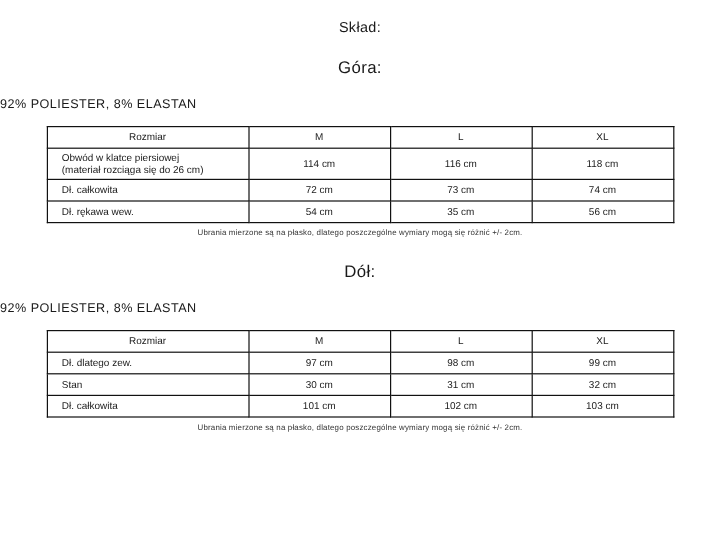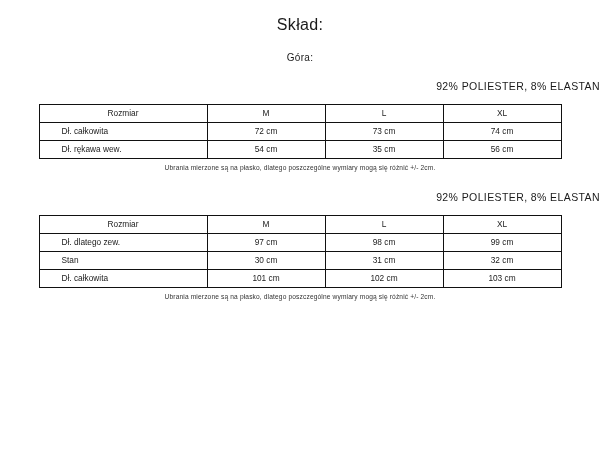--- a/index.html
+++ b/index.html
@@ -16,51 +16,51 @@
   }
   .page {
     position: relative;
     width: 600px;
     height: 464px;
     box-sizing: border-box;
     padding: 0;
   }
   .title-main {
     text-align: center;
-    font-size: 16px;
+    font-size: 12px;
     letter-spacing: 0.3px;
     margin: 16px 0 0 0;
     color: #1a1a1a;
   }
   .section-title {
     text-align: center;
-    font-size: 10px;
+    font-size: 14px;
     letter-spacing: 0.3px;
     margin: 18px 0 0 0;
     color: #1a1a1a;
   }
   .composition {
-    text-align: right;
+    text-align: left;
     font-size: 10.5px;
     letter-spacing: 0.4px;
     margin: 17px 0 0 0;
     color: #1a1a1a;
   }
   table.size-table {
     border-collapse: collapse;
     width: 522px;
     margin: 12px auto 0 auto;
     table-layout: fixed;
   }
   table.size-table td,
   table.size-table th {
     border: 1px solid #111111;
     font-size: 8.3px;
     font-weight: normal;
-    padding: 2px 22px;
+    padding: 2px 12px;
     color: #1a1a1a;
     line-height: 1.25;
     height: 13px;
   }
   table.size-table th {
     text-align: center;
   }
   td.label-cell {
     text-align: left;
     padding-left: 6px;
@@ -105,38 +105,48 @@
       <thead>
         <tr>
           <th>Rozmiar</th>
           <th>M</th>
           <th>L</th>
           <th>XL</th>
         </tr>
       </thead>
       <tbody>
         <tr>
+          <td class="label-cell two-line">
+            <div>Obwód w klatce piersiowej</div>
+            <div>(materiał rozciąga się do 26 cm)</div>
+          </td>
+          <td class="val-cell">114 cm</td>
+          <td class="val-cell">116 cm</td>
+          <td class="val-cell">118 cm</td>
+        </tr>
+        <tr>
           <td class="label-cell">Dł. całkowita</td>
           <td class="val-cell">72 cm</td>
           <td class="val-cell">73 cm</td>
           <td class="val-cell">74 cm</td>
         </tr>
         <tr>
           <td class="label-cell">Dł. rękawa wew.</td>
           <td class="val-cell">54 cm</td>
           <td class="val-cell">35 cm</td>
           <td class="val-cell">56 cm</td>
         </tr>
       </tbody>
     </table>
 
     <div class="note">Ubrania mierzone są na płasko, dlatego poszczególne wymiary mogą się różnić +/- 2cm.</div>
   </div>
 
   <div class="section-bottom block-2">
+    <div class="section-title">Dół:</div>
     <div class="composition">92% POLIESTER, 8% ELASTAN</div>
 
     <table class="size-table">
       <colgroup>
         <col class="col-label">
           <col class="col-size">
           <col class="col-size">
           <col class="col-size">
       </colgroup>
       <thead>

